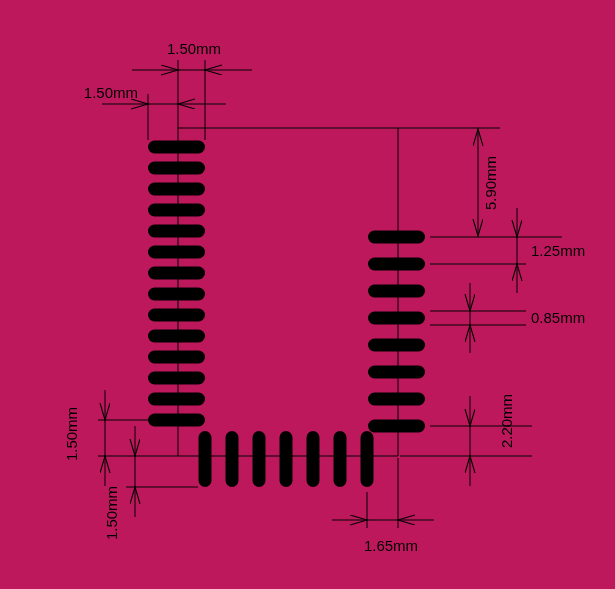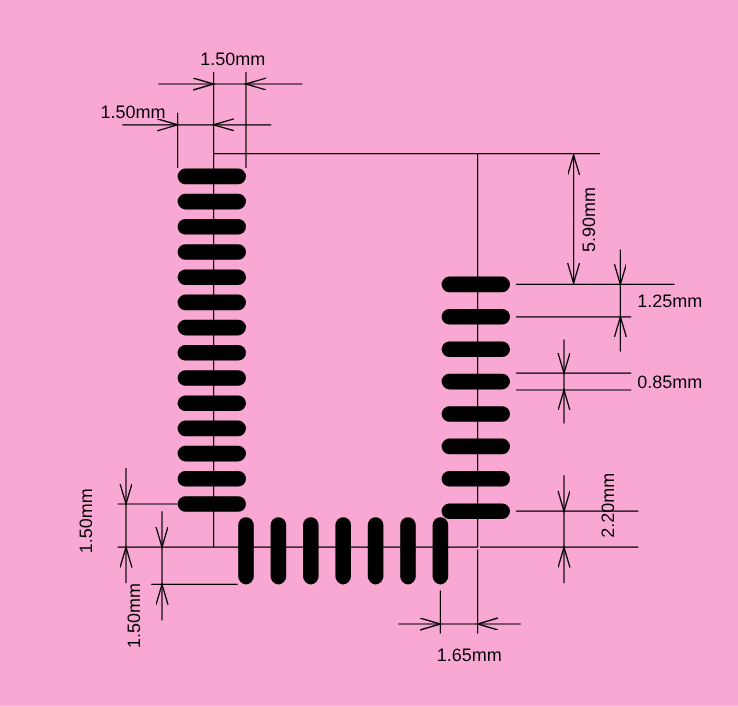--- a/index.html
+++ b/index.html
@@ -1,16 +1,16 @@
 <!DOCTYPE html>
 <html><head>
 <meta charset="utf-8">
 <style>
   html,body{margin:0;padding:0;background:#fff;}
-  .stage{position:relative;width:615px;height:589px;background:#f9a8d4;overflow:hidden;}
+  .stage{position:relative;width:615px;height:589px;background:#be185d;overflow:hidden;}
   svg{display:block;}
   svg text{font-family:"Liberation Sans","DejaVu Sans",sans-serif;font-size:15px;fill:#000;}
   svg line{stroke:#000;stroke-width:1;}
   .pad{fill:#000;stroke:none;}
 </style>
 </head>
 <body>
 
 <div class="stage">
 <svg width="615" height="589" viewBox="0 0 615 589">

